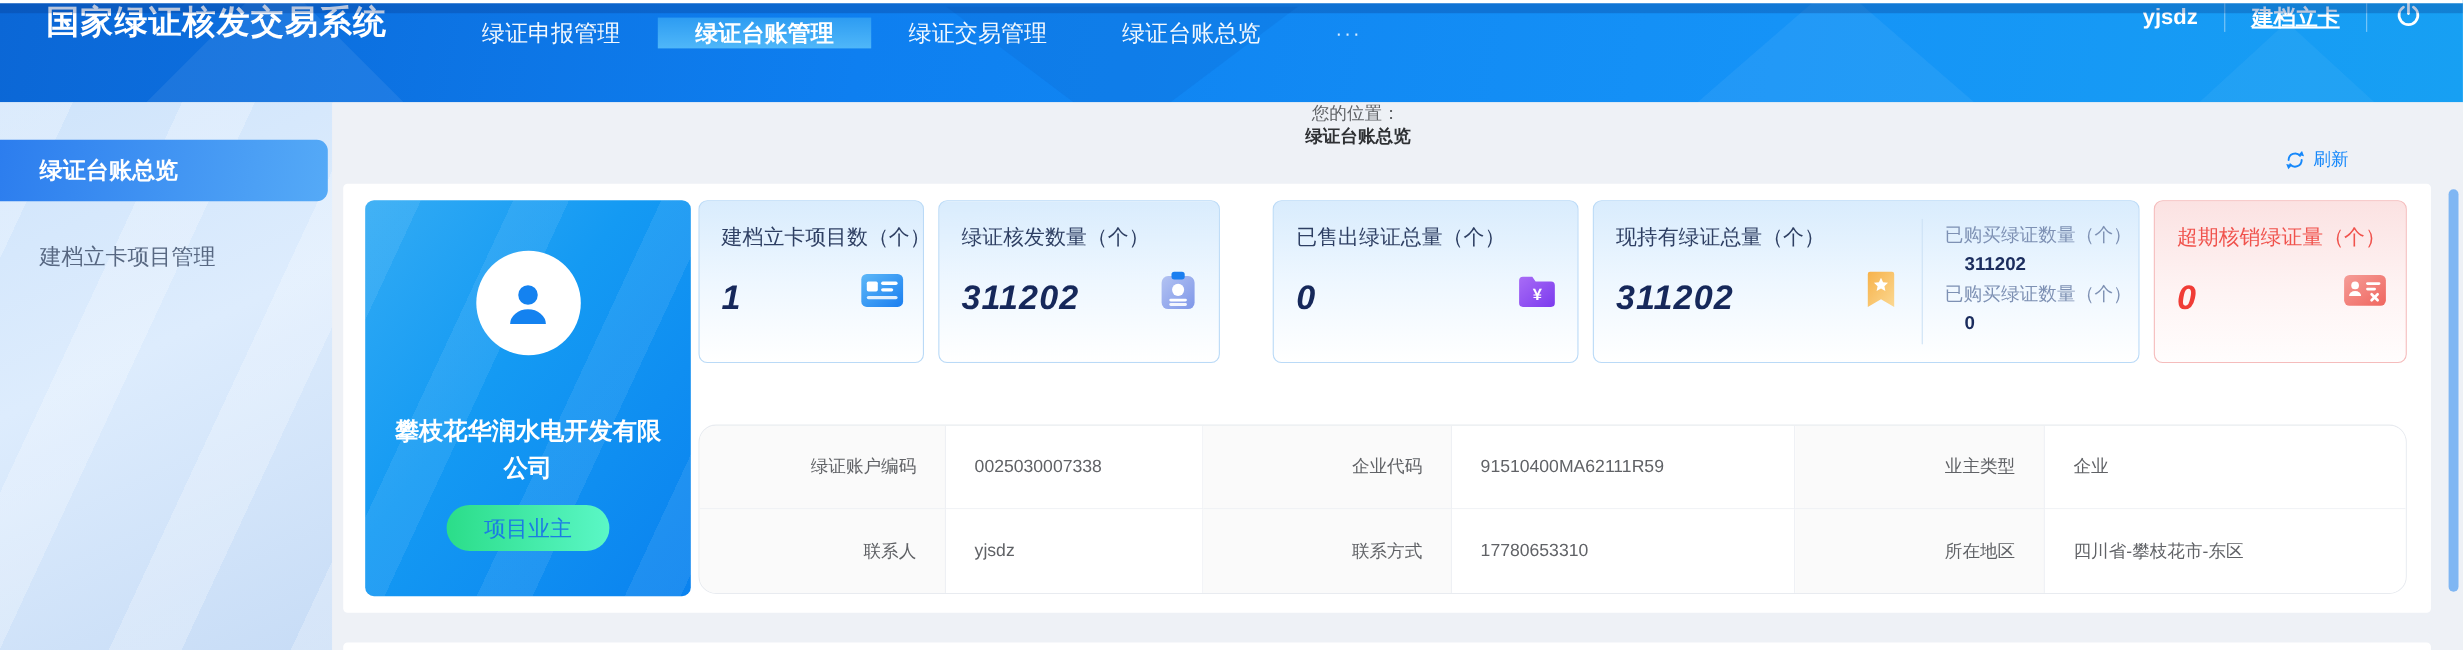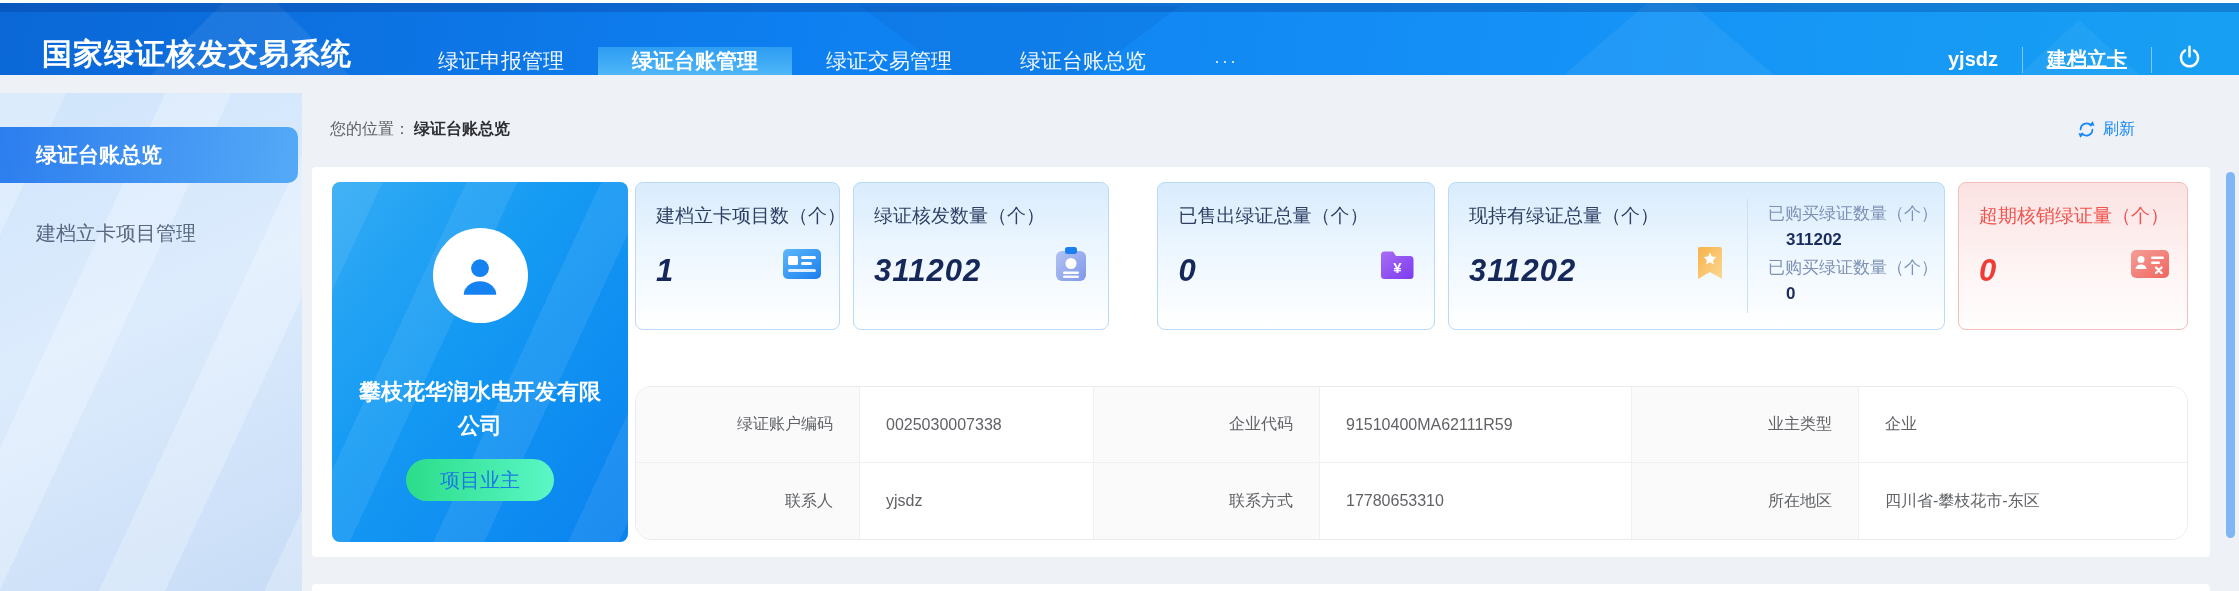--- a/index.html
+++ b/index.html
@@ -1,31 +1,31 @@
 <!DOCTYPE html>
 <html><head>
 <meta charset="utf-8">
 <style>
   * { margin:0; padding:0; box-sizing:border-box; }
   html,body { width:2239px; height:591px; font-family:"Liberation Sans", sans-serif; background:#eef1f6; overflow:hidden; }
   .app { position:relative; width:2239px; height:591px; }
 
   
-  .hdr { position:absolute; top:0; left:0; right:0; height:75px;
+  .hdr { position:absolute; top:0; left:0; right:0; height:93px;
     background:linear-gradient(100deg,#0b67d6 0%,#0e7ff0 35%,#1593f7 72%,#17a0f3 100%);
-    display:flex; align-items:flex-end; overflow:hidden; }
+    display:flex; align-items:flex-start; overflow:hidden; }
   .hdr::before { content:""; position:absolute; top:0; left:0; right:0; height:3px; background:#ffffff; z-index:6; }
   .hdr::after  { content:""; position:absolute; top:3px; left:0; right:0; height:9px; background:rgba(6,52,128,0.28); z-index:6; pointer-events:none; }
   .hdr-deco { position:absolute; pointer-events:none; }
   .d1 { left:110px; top:-24px; width:280px; height:140px; background:rgba(255,255,255,0.07); clip-path:polygon(50% 0,100% 100%,0 100%); }
   .d2 { left:860px; top:6px; width:320px; height:120px; background:rgba(9,70,170,0.12); clip-path:polygon(0 0,100% 0,50% 100%); }
   .d3 { right:420px; top:-16px; width:300px; height:130px; background:rgba(255,255,255,0.06); clip-path:polygon(50% 0,100% 100%,0 100%); }
   .d4 { right:40px; top:20px; width:240px; height:110px; background:rgba(255,255,255,0.05); clip-path:polygon(50% 0,100% 100%,0 100%); }
   .logo { display:flex; align-items:center; padding-left:42px; font-size:30px; font-weight:bold; color:#fff; letter-spacing:1px; white-space:nowrap; z-index:2; }
-  .nav { display:flex; align-items:stretch; margin-left:52px; z-index:2; }
+  .nav { display:flex; align-items:stretch; margin-left:52px; z-index:2;margin-top:16px; }
   .nav-item { display:flex; align-items:center; padding:0 34px; font-size:21px; color:rgba(255,255,255,0.95); cursor:pointer; white-space:nowrap; }
   .nav-item.active { background:linear-gradient(180deg,#2d9cf2 0%,#4fb7f9 100%); font-weight:bold; color:#fff; }
   .nav-item.more { font-size:18px; letter-spacing:2px; color:rgba(255,255,255,0.85); }
   .hdr-right { margin-left:auto; display:flex; align-items:center; gap:24px; padding-right:36px; z-index:2; }
   .hdr-user { color:#fff; font-weight:bold; font-size:20px; }
   .vdiv { width:1px; height:26px; background:rgba(255,255,255,0.45); }
   .filing-link { color:#fff; font-weight:bold; font-size:20px; text-decoration:underline; cursor:pointer; }
   .power-btn { display:flex; align-items:center; cursor:pointer; }
 
   
@@ -34,21 +34,21 @@
   .sidebar::before { content:""; position:absolute; inset:0;
     background:repeating-linear-gradient(115deg, rgba(255,255,255,0.25) 0 60px, rgba(255,255,255,0) 60px 150px); pointer-events:none; }
   .side-item { position:relative; z-index:1; cursor:pointer; }
   .side-item.active { margin-top:34px; height:56px; width:298px; border-radius:0 10px 10px 0;
     background:linear-gradient(100deg,#2c7dee 0%,#55aaf7 100%);
     color:#fff; font-weight:bold; font-size:21px; display:flex; align-items:center; padding-left:36px; }
   .side-item.plain { margin-top:30px; height:40px; display:flex; align-items:center; padding-left:36px; color:#586882; font-size:20px; }
 
   
   .main { position:absolute; left:302px; top:93px; right:0; bottom:0; background:#eef1f6; }
-  .crumb-row { height:72px; display:flex; align-items:center; padding:0 104px 0 28px; }
+  .crumb-row { height:72px; display:flex; align-items:center; padding:0 104px 0 28px;flex-direction:column; }
   .crumb-prefix { font-size:16px; color:#5f6266; }
   .crumb-current { font-size:16px; font-weight:bold; color:#2e3033; margin-left:4px; }
   .refresh { margin-left:auto; display:flex; align-items:center; gap:7px; color:#1688fa; font-size:16px; cursor:pointer; }
 
   .panel { position:absolute; left:10px; top:74px; width:1898px; height:390px; background:#fff; border-radius:4px;
     padding:15px 22px 15px 20px; display:flex; gap:7px; }
 
   
   .company-card { position:relative; flex:none; width:296px; height:360px; border-radius:8px; overflow:hidden;
     background:linear-gradient(128deg,#32abf4 0%,#149af3 42%,#0a82ef 100%);

